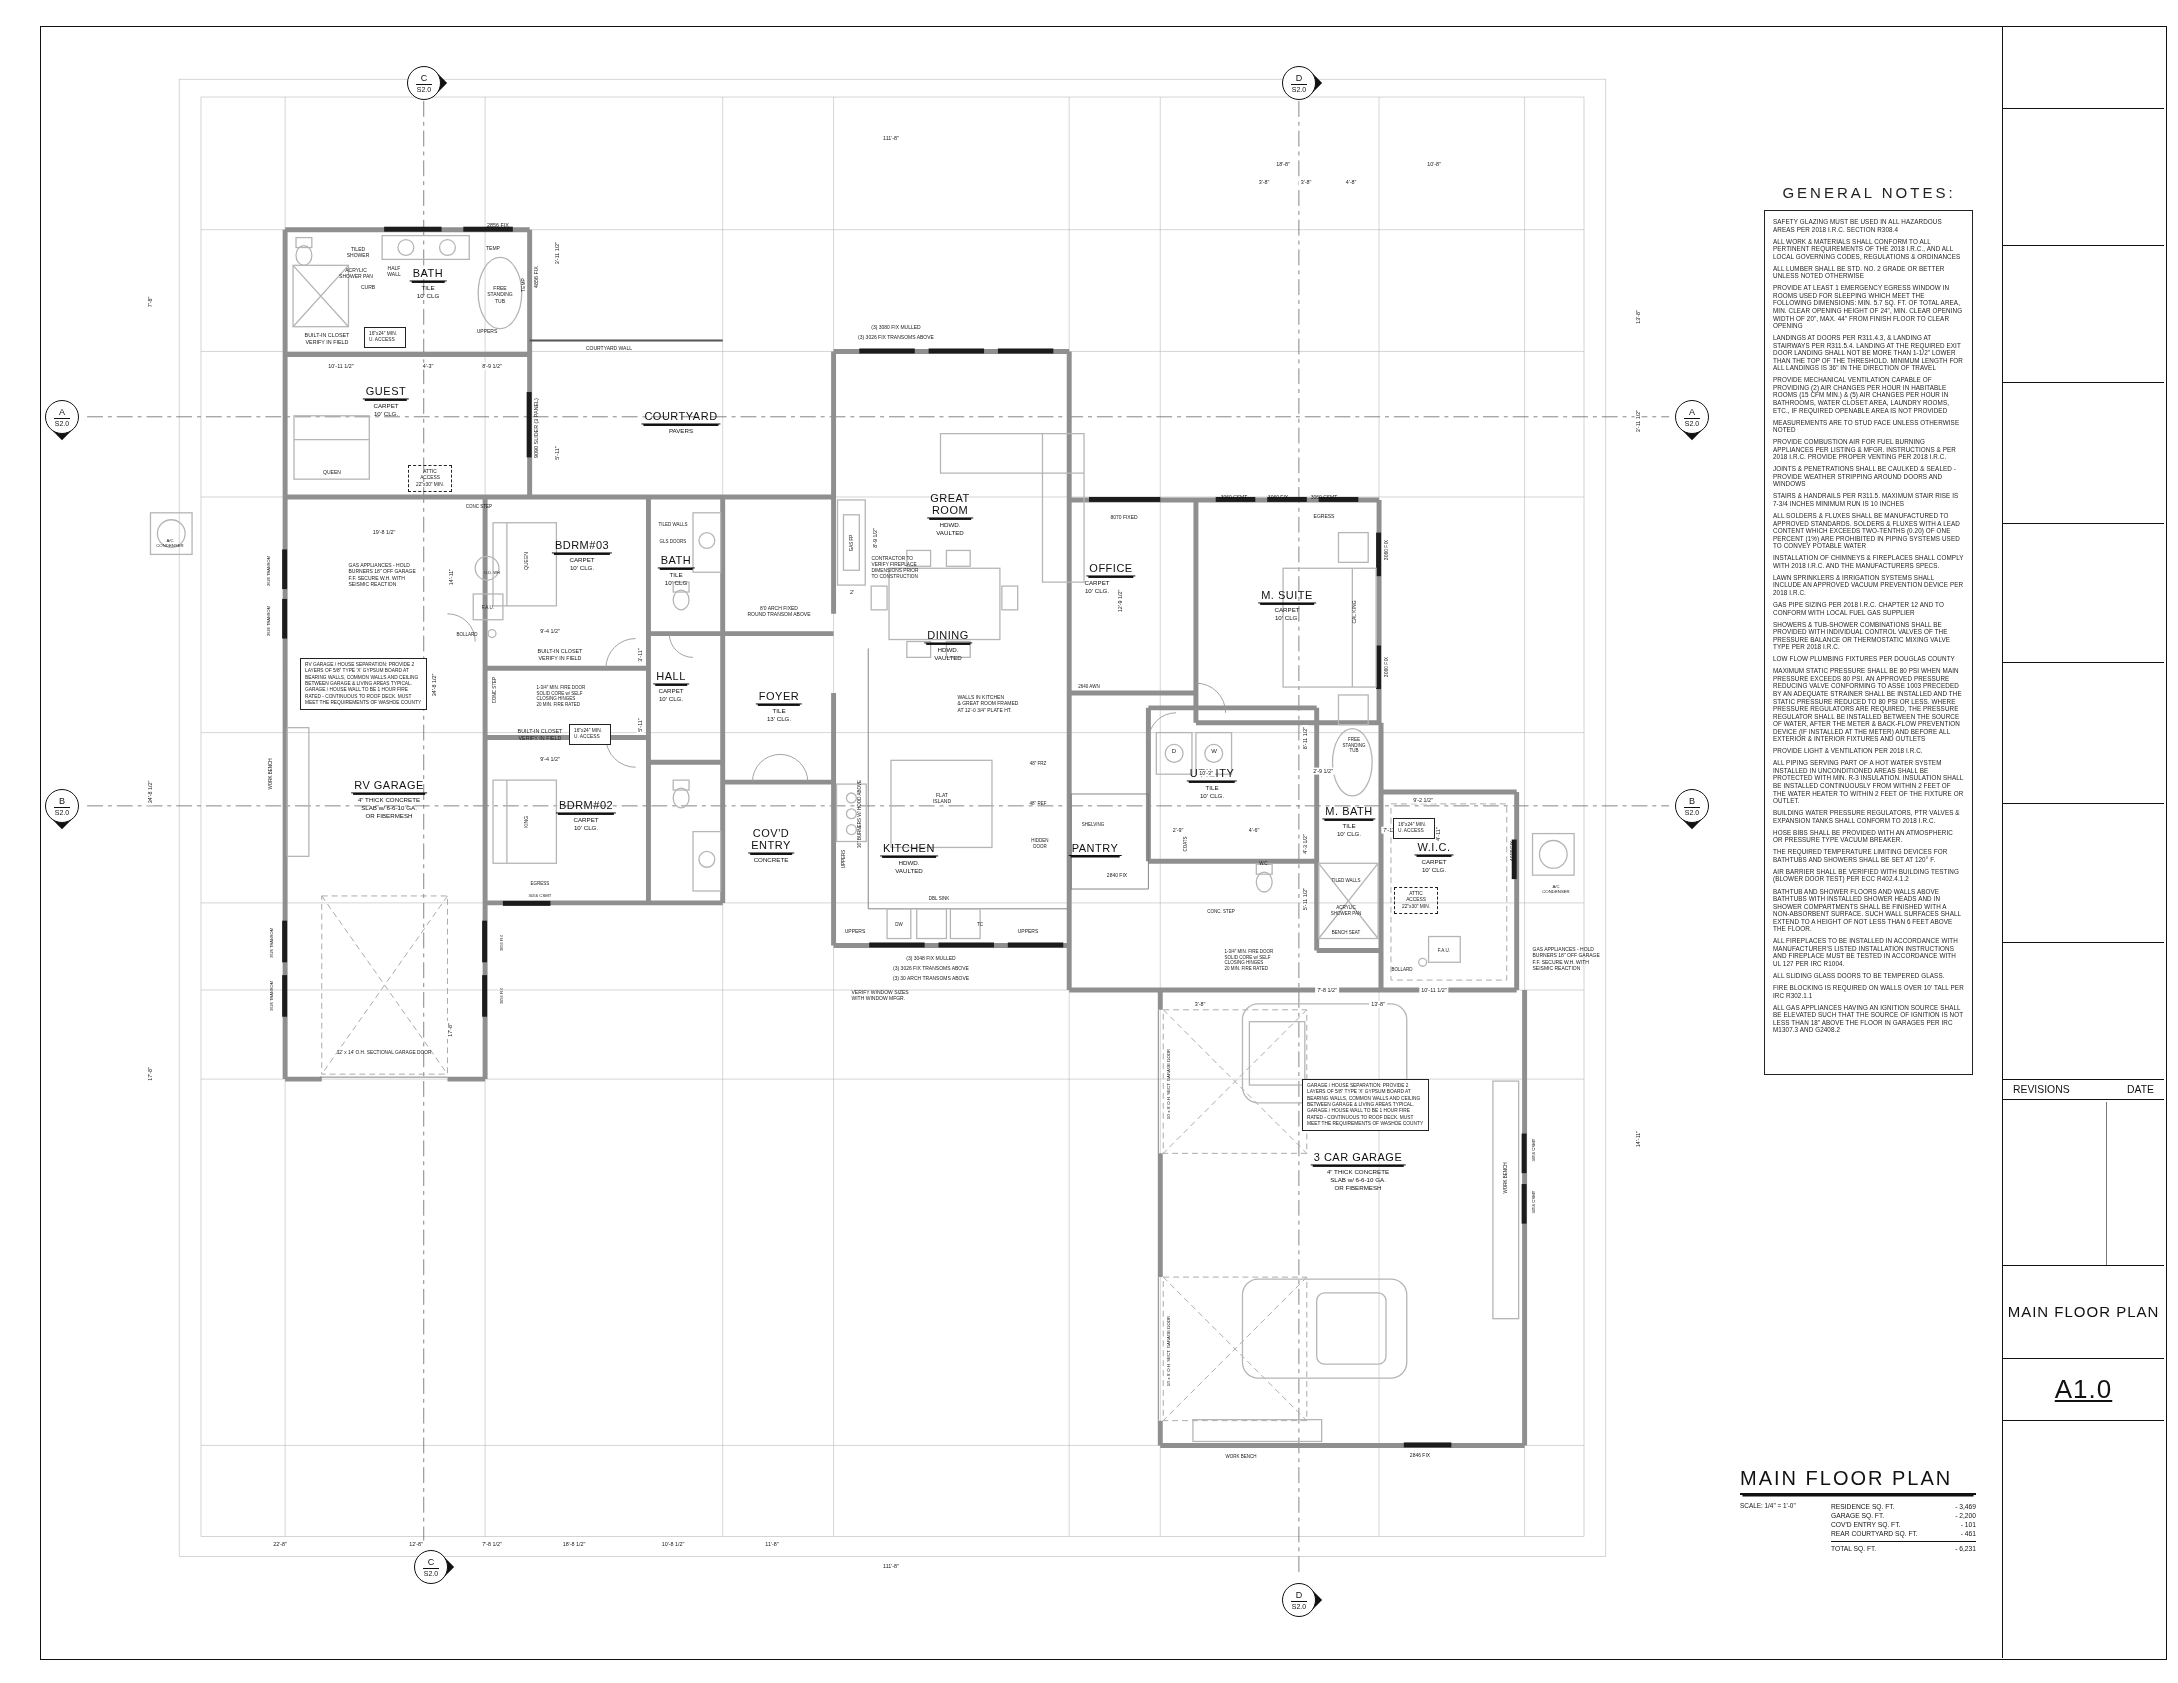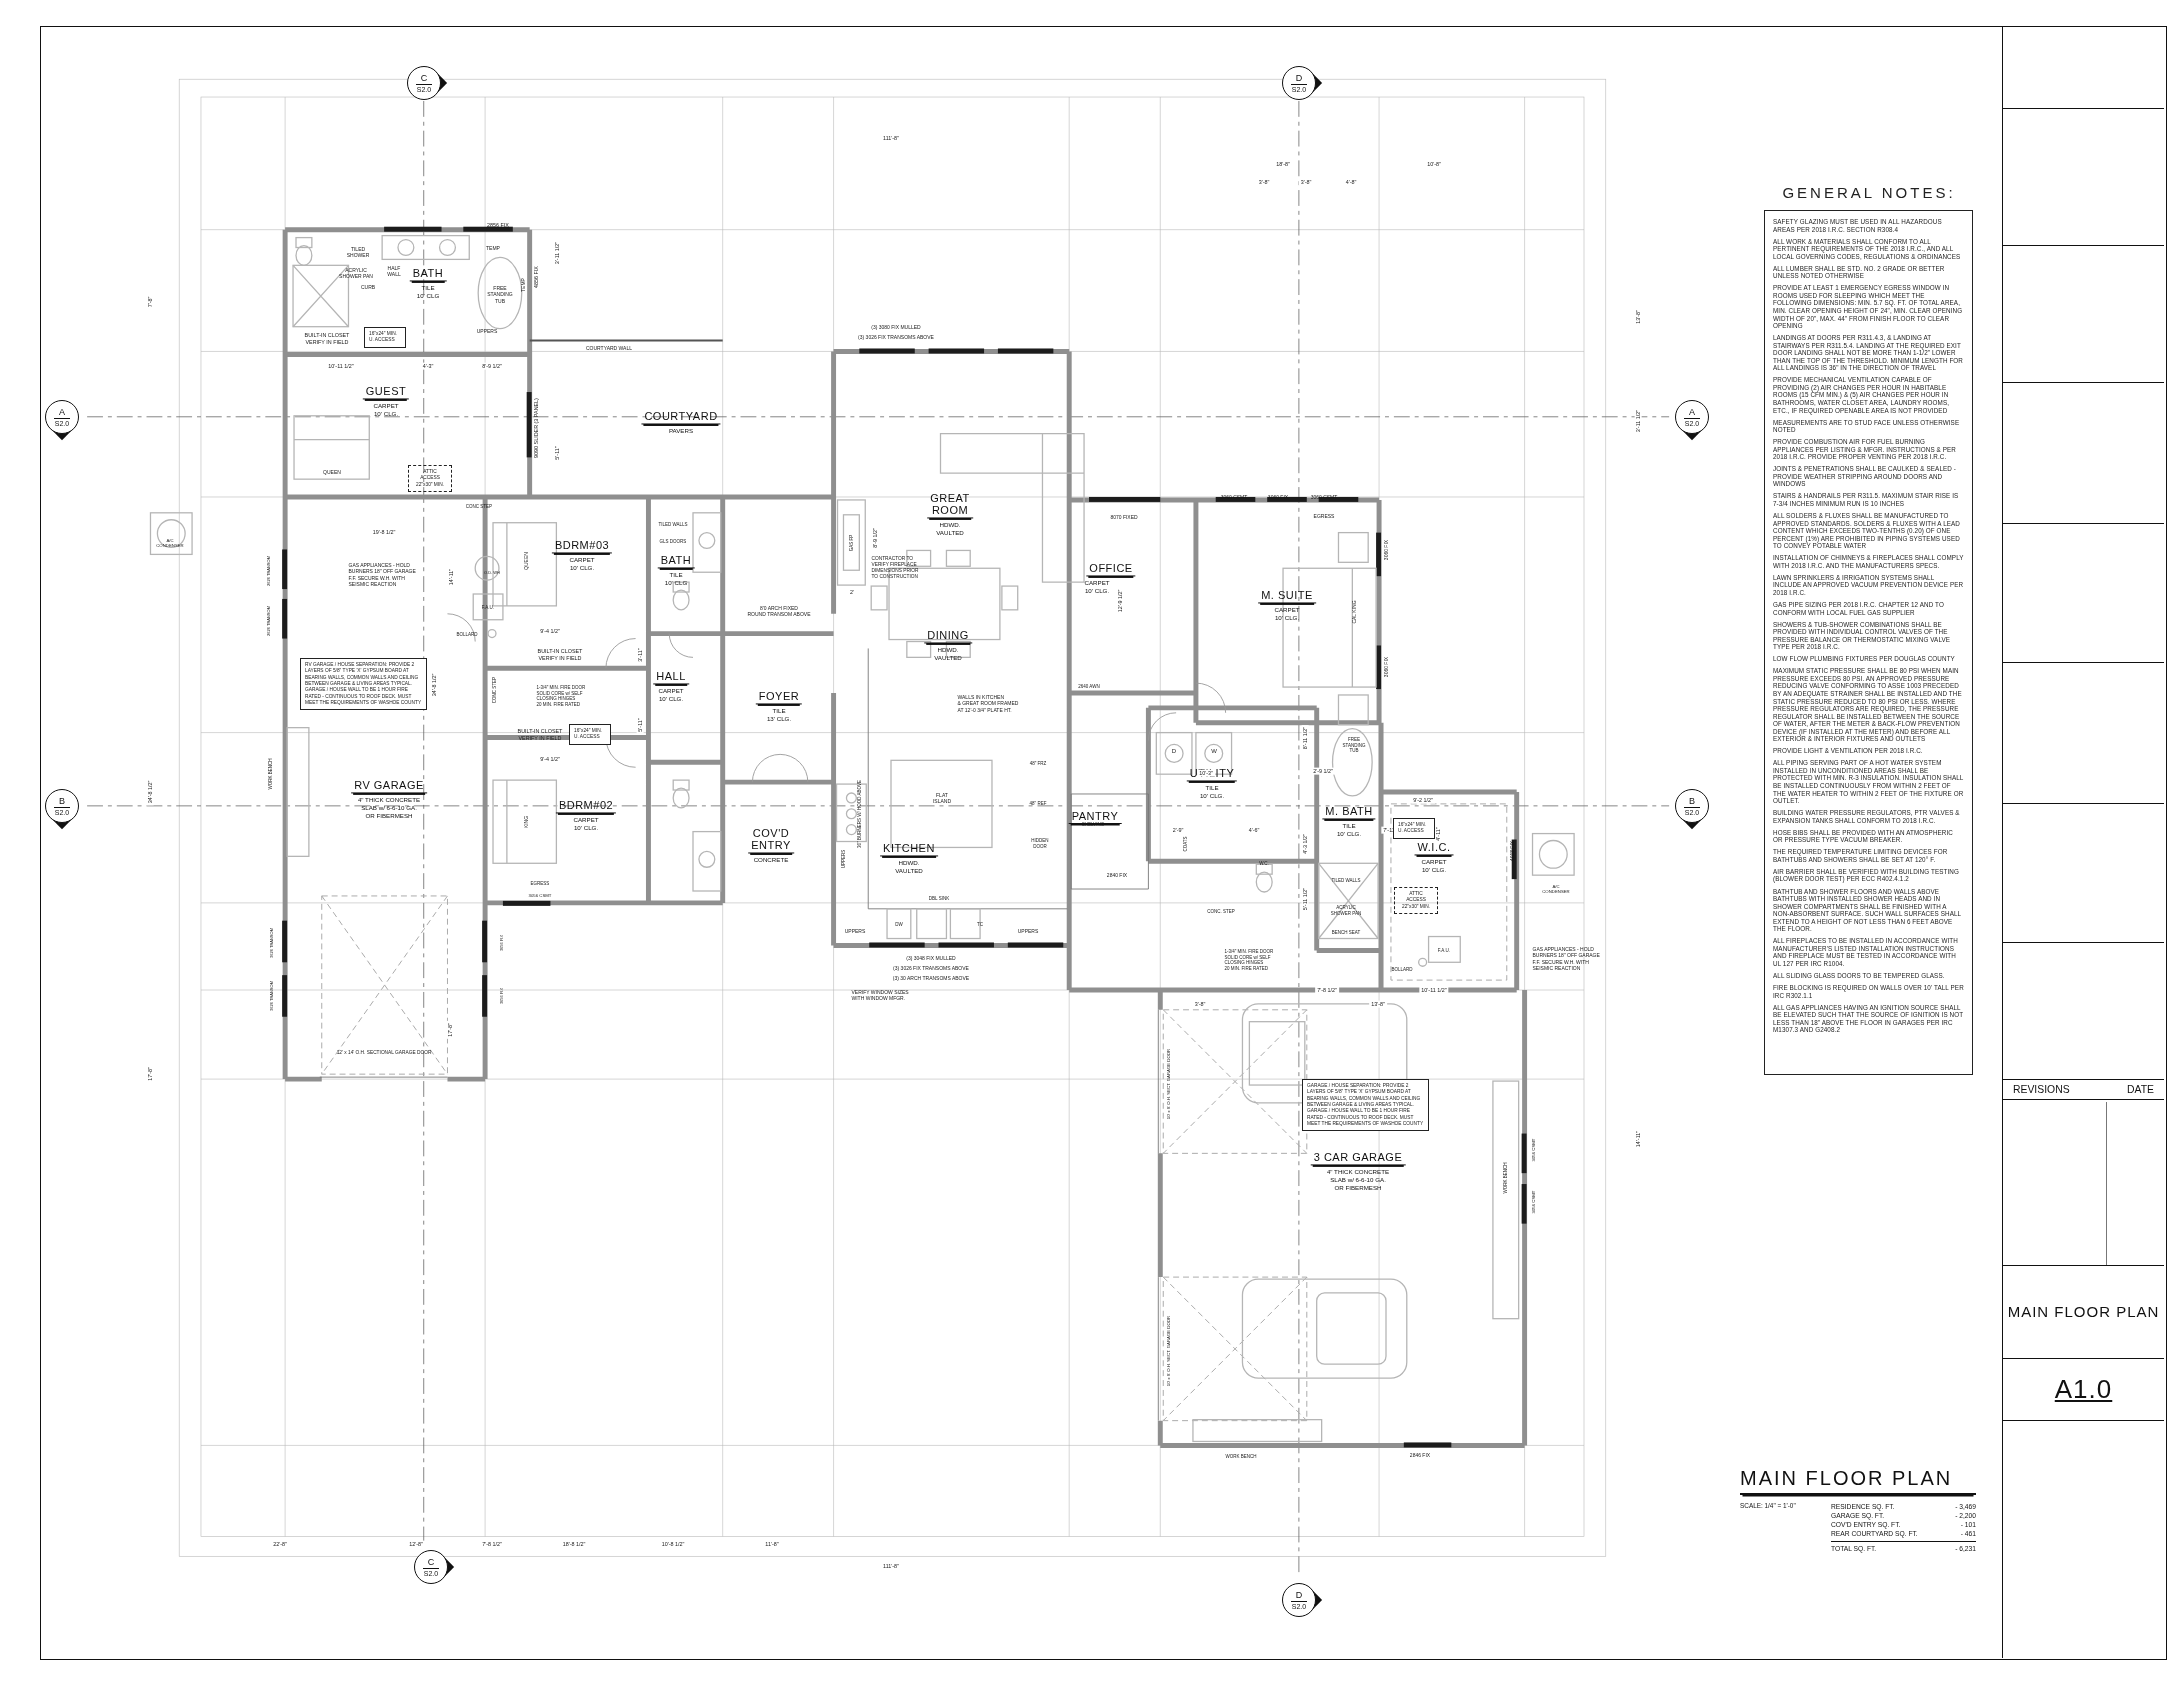--- a/index.html
+++ b/index.html
@@ -240,21 +240,21 @@
       <div class="room" style="left: 1287px; top: 604px; transform: translate(-50%, -50%);"><span class="nm" style="white-space: pre-line;">M. SUITE</span><div class="sb">CARPET
 10' CLG.</div></div>
       <div class="room" style="left: 909px; top: 857px; transform: translate(-50%, -50%);"><span class="nm" style="white-space: pre-line;">KITCHEN</span><div class="sb">HDWD.
 VAULTED</div></div>
       <div class="room" style="left: 1212px; top: 782px; transform: translate(-50%, -50%);"><span class="nm" style="white-space: pre-line;">UTILITY</span><div class="sb">TILE
 10' CLG.</div></div>
       <div class="room" style="left: 1349px; top: 800px; transform: translate(-50%, -50%); margin-top: 20px;"><span class="nm" style="white-space: pre-line;">M. BATH</span><div class="sb">TILE
 10' CLG.</div></div>
       <div class="room" style="left: 1434px; top: 856px; transform: translate(-50%, -50%);"><span class="nm" style="white-space: pre-line;">W.I.C.</span><div class="sb">CARPET
 10' CLG.</div></div>
-      <div class="room" style="left: 1095px; top: 815px; transform: translate(-50%, -50%);"><span class="nm" style="white-space: pre-line;">PANTRY</span></div>
+      <div class="room" style="left: 1095px; top: 847px; transform: translate(-50%, -50%);"><span class="nm" style="white-space: pre-line;">PANTRY</span></div>
       <div class="room" style="left: 586px; top: 814px; transform: translate(-50%, -50%);"><span class="nm" style="white-space: pre-line;">BDRM#02</span><div class="sb">CARPET
 10' CLG.</div></div>
       <div class="room" style="left: 771px; top: 846px; transform: translate(-50%, -50%);"><span class="nm" style="white-space: pre-line;">COV'D
 ENTRY</span><div class="sb">CONCRETE</div></div>
       <div class="room" style="left: 389px; top: 798px; transform: translate(-50%, -50%);"><span class="nm" style="white-space: pre-line;">RV GARAGE</span><div class="sb">4" THICK CONCRETE
 SLAB w/ 6-6-10 GA.
 OR FIBERMESH</div></div>
       <div class="room" style="left: 1358px; top: 1170px; transform: translate(-50%, -50%);"><span class="nm" style="white-space: pre-line;">3 CAR GARAGE</span><div class="sb">4" THICK CONCRETE
 SLAB w/ 6-6-10 GA.
 OR FIBERMESH</div></div>

